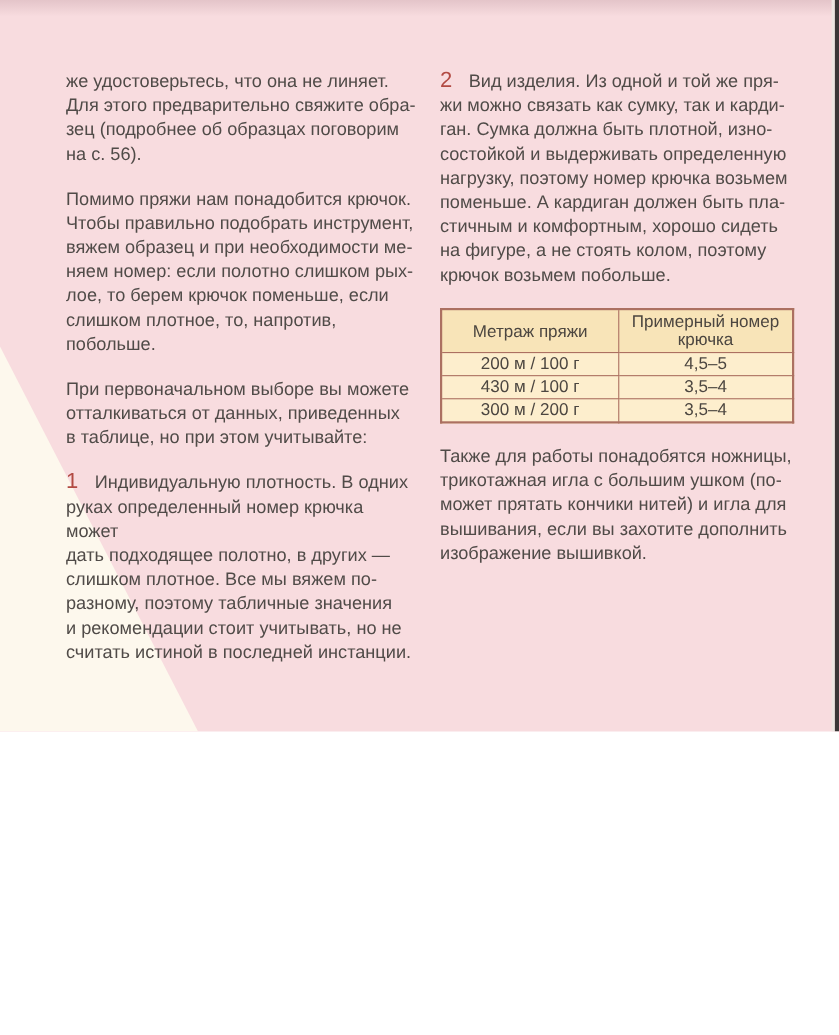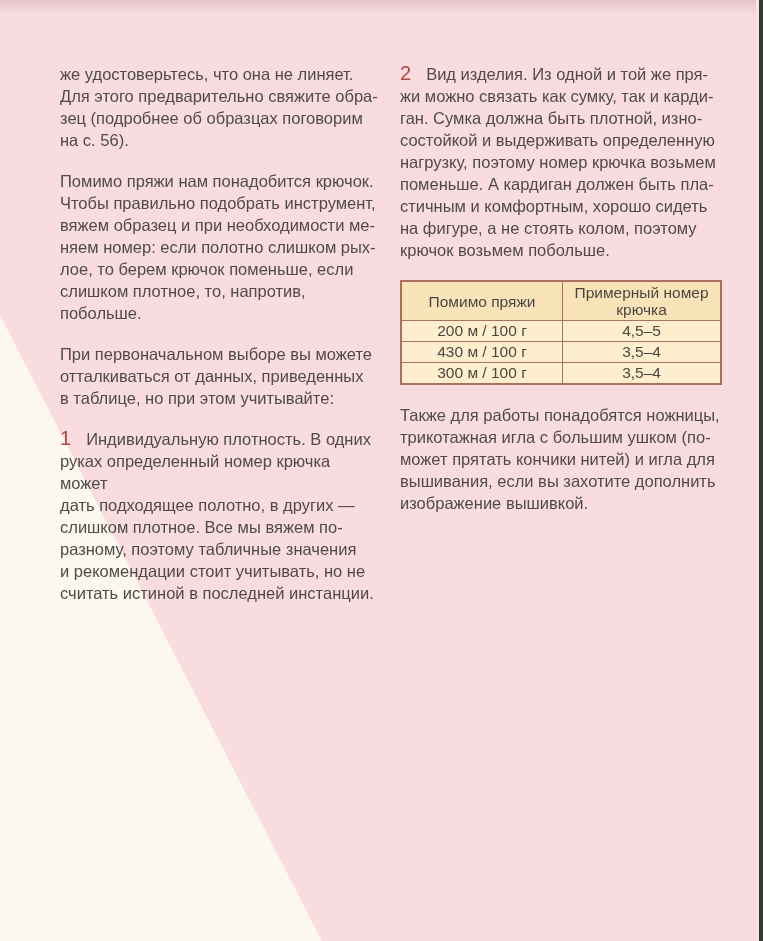--- a/index.html
+++ b/index.html
@@ -12,21 +12,21 @@
     --table-border:#ac7061;
     --page-edge:#3a3737;
   }
   html,body{margin:0;padding:0;}
   body{
     width:763px;height:941px;
     font-family:"Liberation Sans","DejaVu Sans",sans-serif;
     background:#fff;
   }
   .page{
-    position:relative;width:763px;height:941px;overflow:hidden;
+    position:relative;width:763px;height:665px;overflow:hidden;
     background:var(--page-background);
   }
   .wedge{
     position:absolute;inset:0;
     background:var(--wedge);
     clip-path:polygon(0 315px,322px 941px,0 941px);
   }
   .top-shade{
     position:absolute;top:0;left:0;width:100%;height:15px;
     background:linear-gradient(rgba(175,135,145,.28),rgba(175,135,145,0));
@@ -107,36 +107,36 @@
 состойкой и выдерживать определенную
 нагрузку, поэтому номер крючка возьмем
 поменьше. А кардиган должен быть пла-
 стичным и комфортным, хорошо сидеть
 на фигуре, а не стоять колом, поэтому
 крючок возьмем побольше.</span></p>
 
     <table class="spec">
       <thead>
         <tr>
-          <th>Помимо пряжи</th>
+          <th>Метраж пряжи</th>
           <th>Примерный номер
 крючка</th>
         </tr>
       </thead>
       <tbody>
           <tr>
             <td>200 м / 100 г</td>
             <td>4,5–5</td>
           </tr>
           <tr>
             <td>430 м / 100 г</td>
             <td>3,5–4</td>
           </tr>
           <tr>
-            <td>300 м / 100 г</td>
+            <td>300 м / 200 г</td>
             <td>3,5–4</td>
           </tr>
         </tbody>
     </table>
 
     <p>Также для работы понадобятся ножницы,
 трикотажная игла с большим ушком (по-
 может прятать кончики нитей) и игла для
 вышивания, если вы захотите дополнить
 изображение вышивкой.</p>

